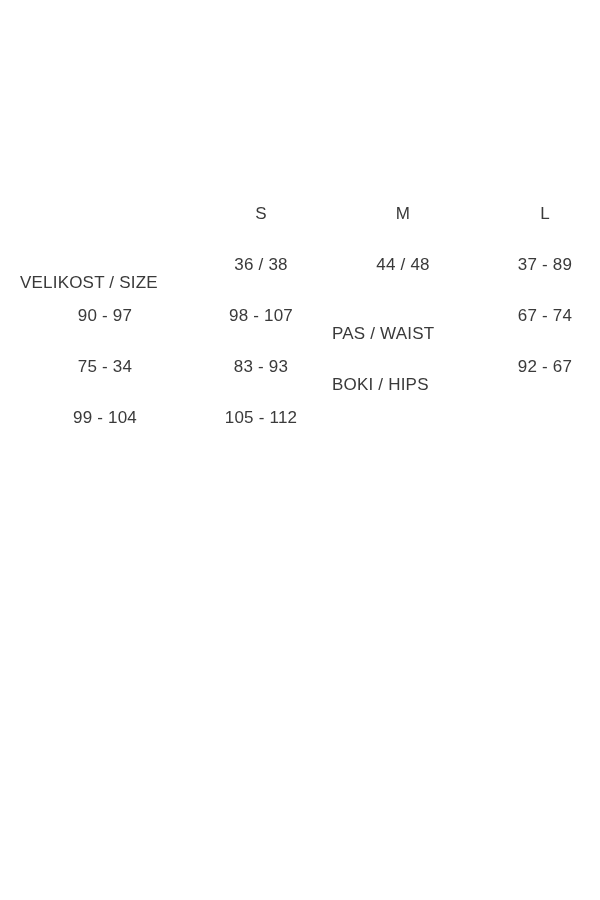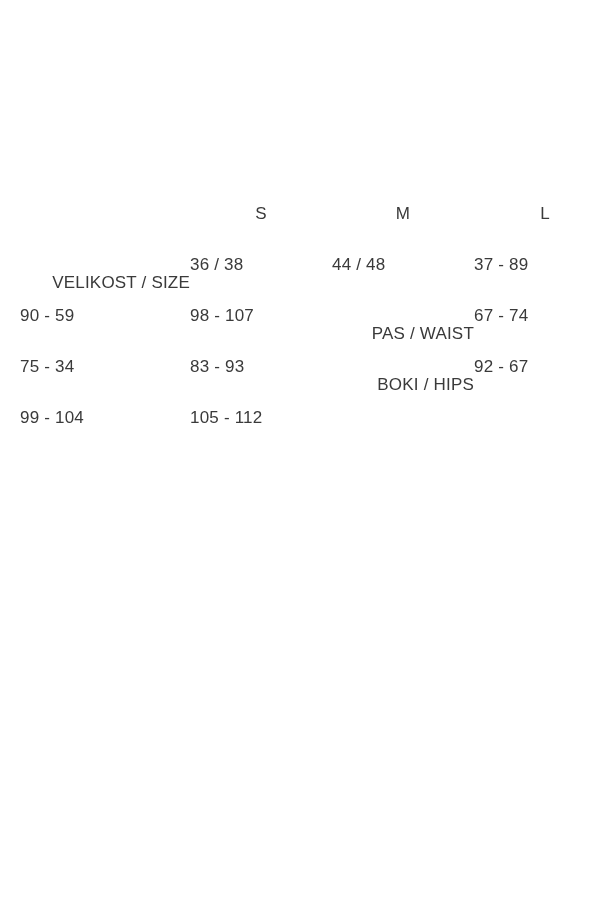--- a/index.html
+++ b/index.html
@@ -26,43 +26,43 @@
     font-size: 17px;
     letter-spacing: 0.2px;
   }
   .size-table .cell {
     white-space: nowrap;
   }
   .size-table .head {
     text-align: center;
   }
   .size-table .rowlabel {
-    text-align: right;
+    text-align: left;
     margin-top: 36px;
   }
   .size-table .val {
-    text-align: left;
+    text-align: center;
   }
 </style>
 </head>
 <body>
 
 <div class="size-table">
 
   <div class="cell"></div>
   <div class="cell head">S</div>
   <div class="cell head">M</div>
   <div class="cell head">L</div>
 
   <div class="cell rowlabel">VELIKOST / SIZE</div>
   <div class="cell val">36 / 38</div>
   <div class="cell val">44 / 48</div>
 
   <div class="cell val">37 - 89</div>
-  <div class="cell val">90 - 59</div>
+  <div class="cell val">90 - 97</div>
   <div class="cell val">98 - 107</div>
 
   <div class="cell rowlabel">PAS / WAIST</div>
   <div class="cell val">67 - 74</div>
   <div class="cell val">75 - 34</div>
   <div class="cell val">83 - 93</div>
 
   <div class="cell rowlabel">BOKI / HIPS</div>
   <div class="cell val">92 - 67</div>
   <div class="cell val">99 - 104</div>

